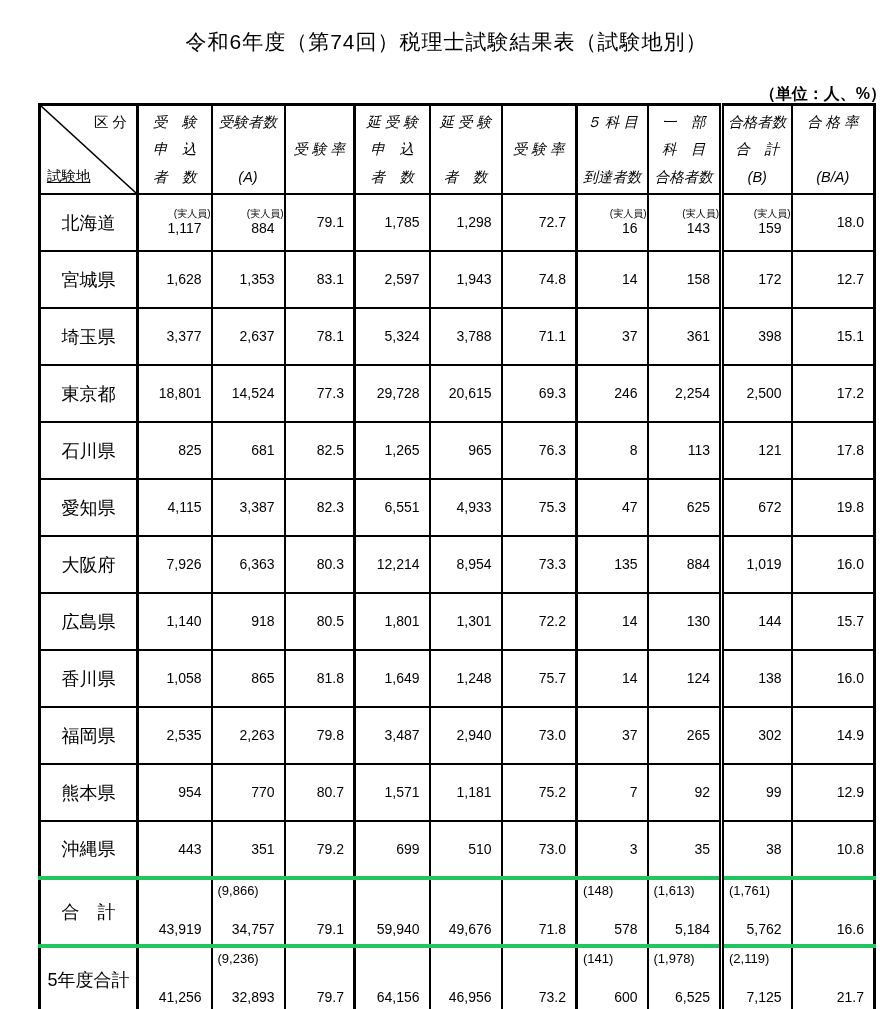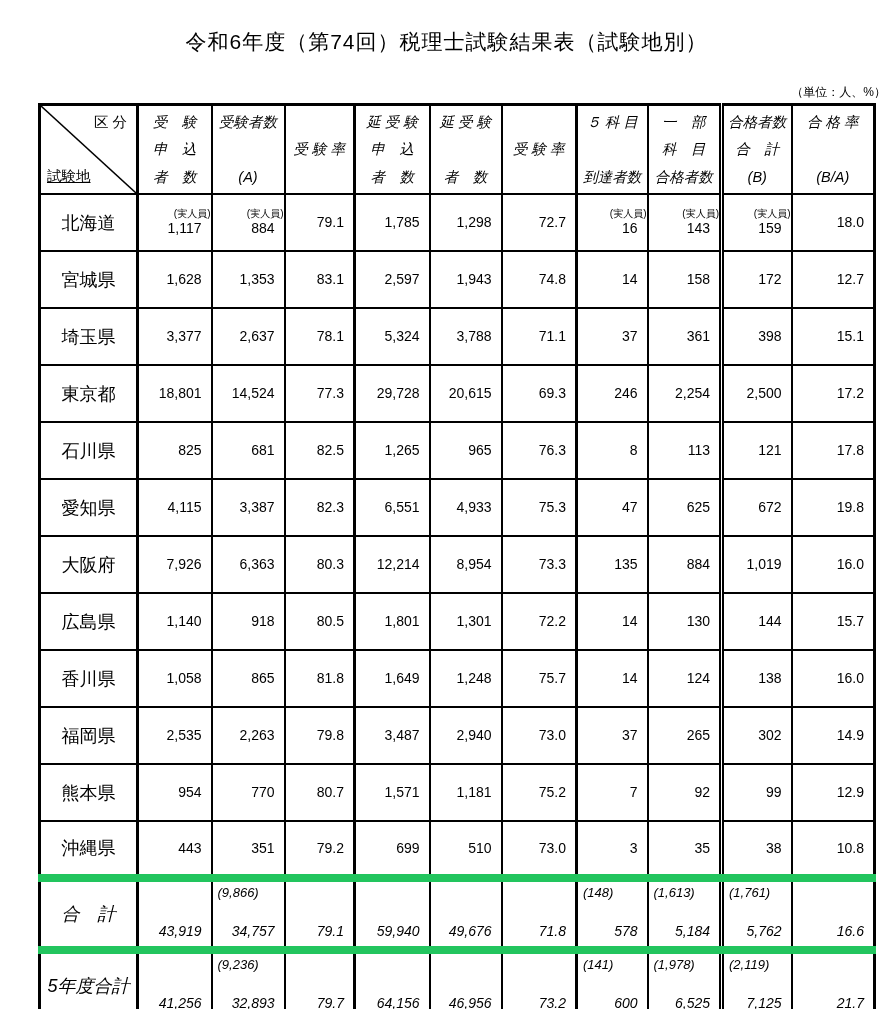--- a/index.html
+++ b/index.html
@@ -1,30 +1,30 @@
 <!DOCTYPE html>
 <html lang="ja"><head>
 <meta charset="utf-8">
 <style>
   html,body{margin:0;padding:0;background:#fff;width:893px;height:1009px;overflow:hidden;
     font-family:"Liberation Sans","DejaVu Sans",sans-serif;color:#000;}
   .page{position:relative;width:893px;height:775px;}
   .title{position:absolute;top:28px;left:0;width:100%;text-align:center;
     font-size:21px;letter-spacing:1px;}
-  .unit-note{position:absolute;top:84px;right:7px;font-size:12px;}
+  .unit-note{position:absolute;top:84px;right:7px;font-size:16px;font-weight:bold;}
   table.results{position:absolute;top:103px;left:38px;border-collapse:collapse;
     table-layout:fixed;border:3px solid #000;}
   col.c0{width:98px}col.c1{width:74px}col.c2{width:73px}col.c3{width:70px}
   col.c4{width:75px}col.c5{width:72px}col.c6{width:75px}col.c7{width:71px}
   col.c8{width:74px}col.c9{width:70px}col.c10{width:83px}
   th,td{border-left:2px solid #000;border-top:2px solid #000;padding:0;
     font-weight:normal;vertical-align:middle;}
   .bl-thick{border-left:3px solid #000;}
   .bl-double{border-left:5px double #000;}
-  .bt-thick{border-top:8px solid #22c55e;font-style:italic;}
+  .bt-thick{border-top:4px solid #22c55e;}
   thead tr{height:87px;}
   tbody tr{height:57px;}
   tbody tr.total{height:64px;}
   
   .hcell{display:flex;flex-direction:column;justify-content:space-between;
     height:87px;box-sizing:border-box;padding:7px 3px;font-style:italic;}
   .hcell.single{justify-content:center;}
   .hline{font-size:14.5px;text-align:center;line-height:1.25;white-space:pre;}
   
   .corner{position:relative;height:87px;}

